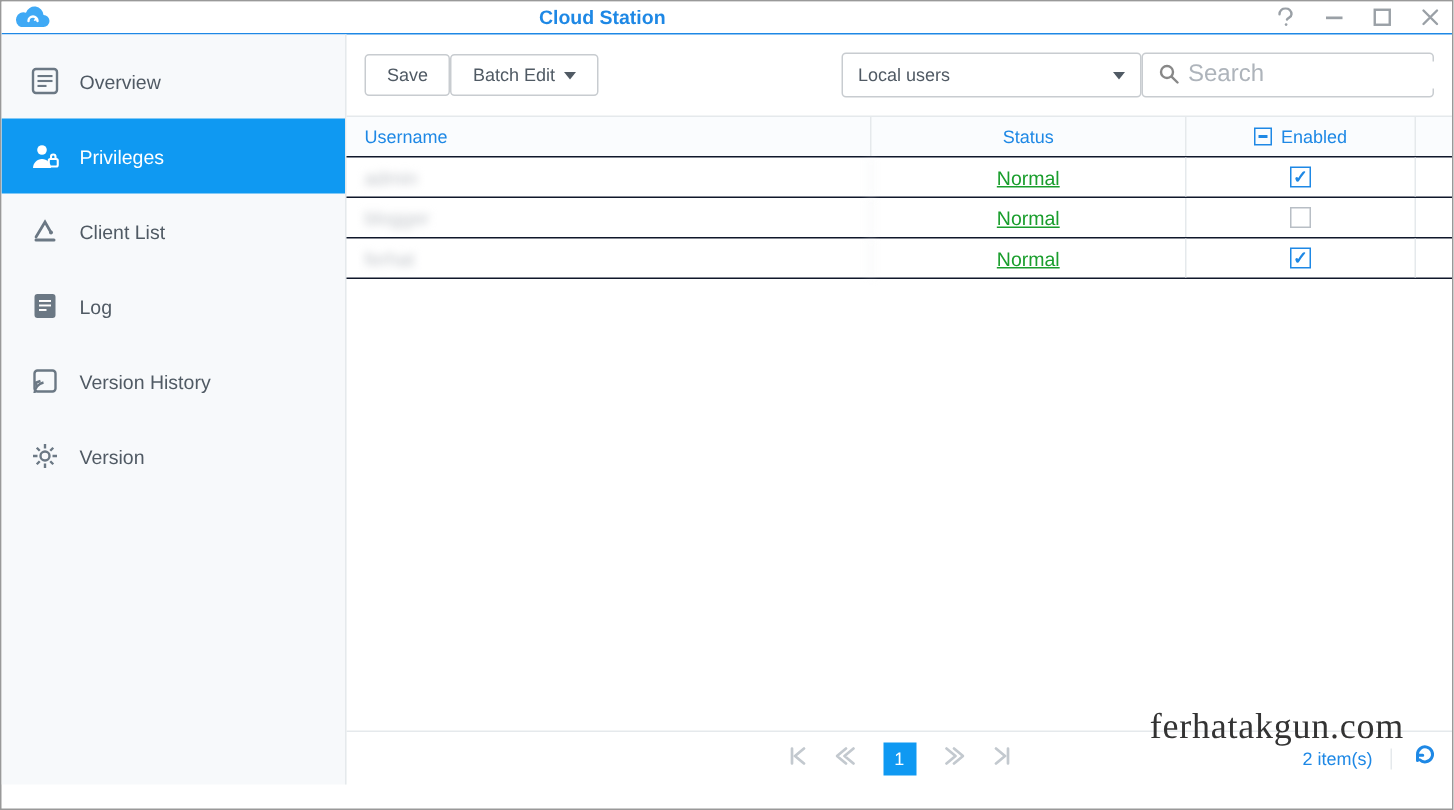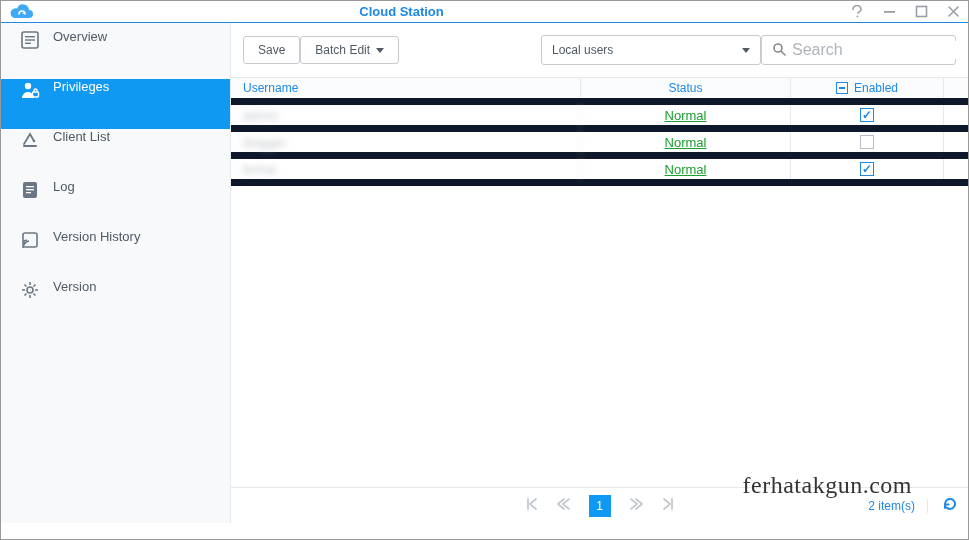--- a/index.html
+++ b/index.html
@@ -4,33 +4,33 @@
 <style>
 * { box-sizing: border-box; margin: 0; padding: 0; }
 body { font-family: Verdana, Arial, sans-serif; font-size: 13px; color: #505a64; width: 969px; height: 540px; border: 1px solid #999; background: #fff; position: relative; overflow: hidden; }
 .titlebar { height: 22px; background: #fff; border-bottom: 1px solid #1e88e5; display: flex; align-items: center; padding: 0 8px; }
 .titlebar .app-icon { width: 26px; height: 20px; margin-right: 8px; display: flex; align-items: center; justify-content: center; }
 .titlebar .title { flex: 1; text-align: center; color: #1e88e5; font-weight: bold; font-size: 13px; margin-left: -90px; }
 .titlebar .win-controls { display: flex; gap: 18px; align-items: center; }
 .titlebar .win-btn { width: 14px; height: 14px; cursor: pointer; display: flex; align-items: center; justify-content: center; color: #888; font-size: 14px; }
 .main { display: flex; height: calc(100% - 38px); }
 .sidebar { width: 230px; background: #f7f9fb; border-right: 1px solid #e5e9ec; padding-top: 6px; }
-.sidebar-item { height: 50px; display: flex; padding: 0 18px; gap: 12px; cursor: pointer; color: #505a64; }
+.sidebar-item { height: 50px; display: flex; align-items: center; padding: 0 18px; gap: 12px; cursor: pointer; color: #505a64; }
 .sidebar-item.active { background: #0f99f2; color: #fff; }
 .sidebar-item .side-icon { width: 22px; height: 22px; display: flex; align-items: center; justify-content: center; }
 .content { flex: 1; display: flex; flex-direction: column; }
 .toolbar { height: 54px; display: flex; align-items: center; padding: 0 12px; }
 .btn { border: 1px solid #c8ccd0; background: #fff; border-radius: 3px; padding: 6px 14px; cursor: pointer; color: #505a64; font-size: 12px; display: inline-flex; align-items: center; gap: 6px; }
 .toolbar .spacer { flex: 1; }
-.select { border: 1px solid #c8ccd0; background: #fff; border-radius: 3px; height: 30px; width: 220px; display: flex; align-items: center; padding: 0 10px; justify-content: space-between; cursor: pointer; font-size: 12px; color: #505a64; }
+.select { border: 1px solid #c8ccd0; background: #fff; border-radius: 3px; height: 30px; width: 200px; display: flex; align-items: center; padding: 0 10px; justify-content: space-between; cursor: pointer; font-size: 12px; color: #505a64; }
 .search { border: 1px solid #c8ccd0; background: #fff; border-radius: 3px; height: 30px; width: 195px; display: flex; align-items: center; padding: 0 10px; gap: 6px; }
 .search input { border: none; outline: none; flex: 1; font-size: 16px; color: #505a64; }
 .search input::placeholder { color: #aeb4bb; }
 .table { flex: 1; border-top: 1px solid #e5e9ec; position: relative; }
-.thead, .trow { display: flex; height: 27px; align-items: center; border-bottom: 7px solid #0f172a; }
+.thead, .trow { display: flex; height: 27px; align-items: center; border-bottom: 1px solid #0f172a; }
 .thead { background: #fafcfe; color: #1e88e5; font-size: 12px; }
 .th, .td { padding: 0 12px; border-right: 1px solid #e5e9ec; height: 100%; display: flex; align-items: center; }
 .th:last-child, .td:last-child { border-right: none; }
 .col-user { flex: 0 0 350px; }
 .col-status { flex: 0 0 210px; justify-content: center; }
 .col-enabled { flex: 1; justify-content: center; }
 .col-spacer { flex: 0 0 18px; }
 .th.col-enabled { gap: 6px; }
 .trow .col-user { color: #c0c4c9; filter: blur(3px); }
 .trow .col-status { color: #1a9e2d; text-decoration: underline; }
@@ -40,21 +40,21 @@
 .mini-sq { width: 12px; height: 12px; border: 1px solid #1e88e5; display: inline-flex; align-items: center; justify-content: center; }
 .mini-sq::after { content: ""; width: 6px; height: 2px; background: #1e88e5; }
 .paginator { height: 36px; border-top: 1px solid #e5e9ec; display: flex; align-items: center; padding: 0 10px; position: relative; }
 .pag-center { position: absolute; left: 50%; transform: translateX(-50%); display: flex; align-items: center; gap: 18px; color: #b8bec5; }
 .pag-btn { cursor: pointer; font-size: 15px; color: #b8bec5; }
 .pag-page { background: #0f99f2; color: #fff; width: 22px; height: 22px; display: flex; align-items: center; justify-content: center; font-size: 12px; }
 .pag-right { margin-left: auto; display: flex; align-items: center; gap: 14px; color: #1e88e5; font-size: 12px; }
 .pag-right .count { border-right: 1px solid #e5e9ec; padding-right: 12px; }
 .refresh { color: #1e88e5; font-size: 16px; cursor: pointer; font-weight: bold; }
 .caret-down { width: 0; height: 0; border-left: 4px solid transparent; border-right: 4px solid transparent; border-top: 5px solid #505a64; }
-.watermark { position: absolute; right: 56px; bottom: 40px; font-size: 24px; color: #333; font-family: Georgia, serif; letter-spacing: 0.5px; pointer-events: none; }
+.watermark { position: absolute; right: 32px; bottom: 40px; font-size: 24px; color: #333; font-family: Georgia, serif; letter-spacing: 0.5px; pointer-events: none; }
 </style>
 </head>
 <body>
 
 <div class="titlebar">
   <span class="app-icon">
     <svg width="26" height="18" viewBox="0 0 26 18">
         <path d="M20 7a6 6 0 0 0-11.7-1.5A5 5 0 0 0 5 15h15a4 4 0 0 0 0-8z" fill="#3fa9f5"></path>
         <path d="M10 11a3 3 0 1 1 6 0" stroke="#fff" stroke-width="1.6" fill="none" stroke-linecap="round"></path>
         <path d="M14.5 8.5l1.5 2-2.5.5" fill="#fff"></path>

